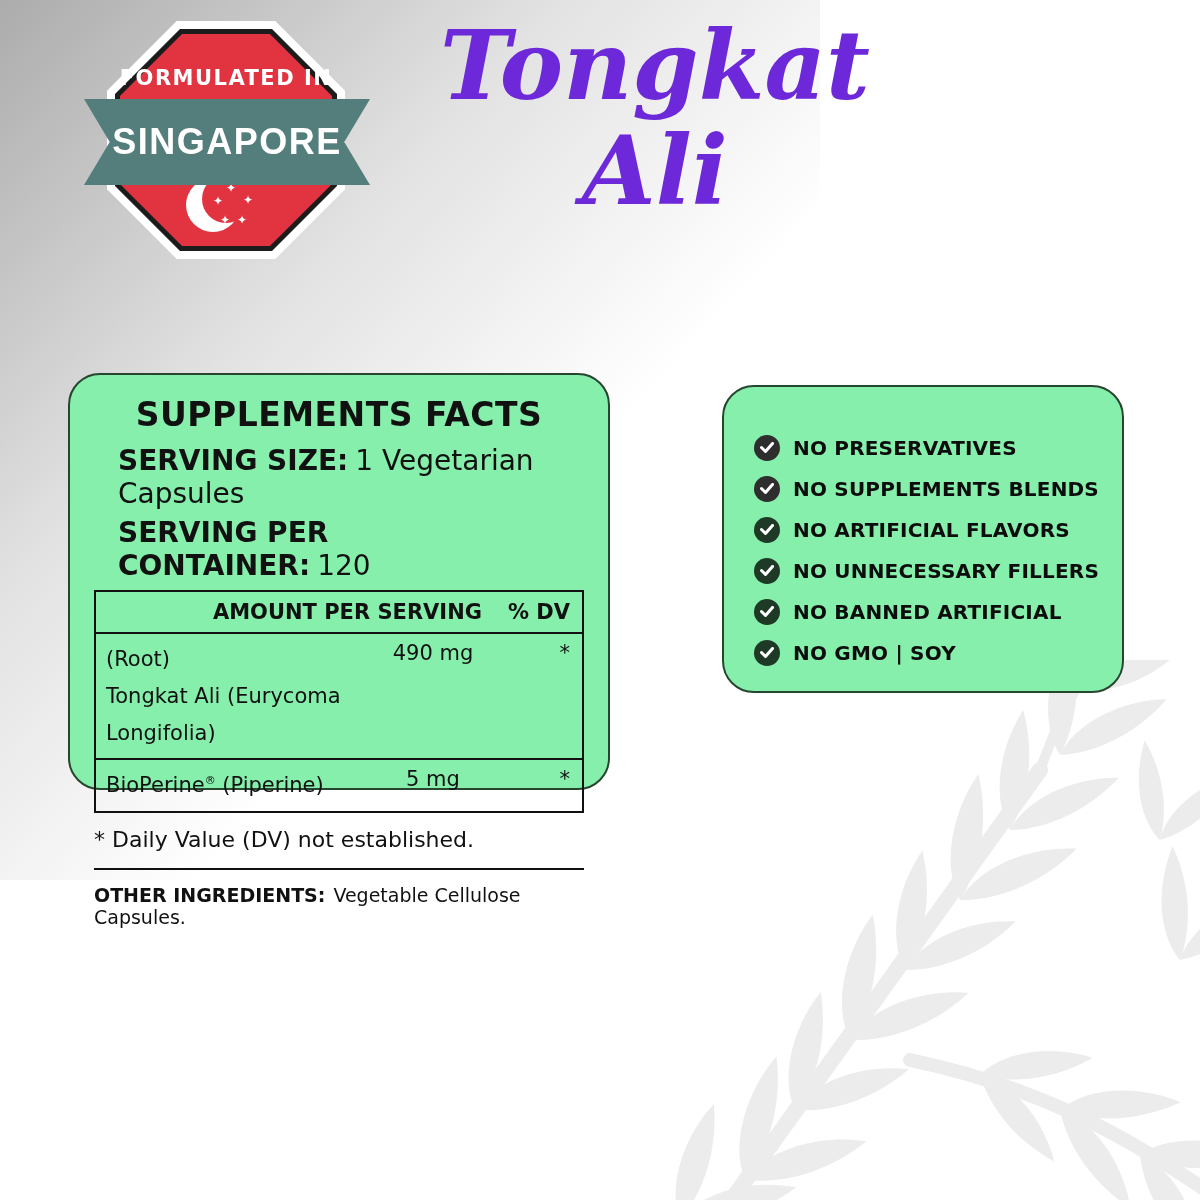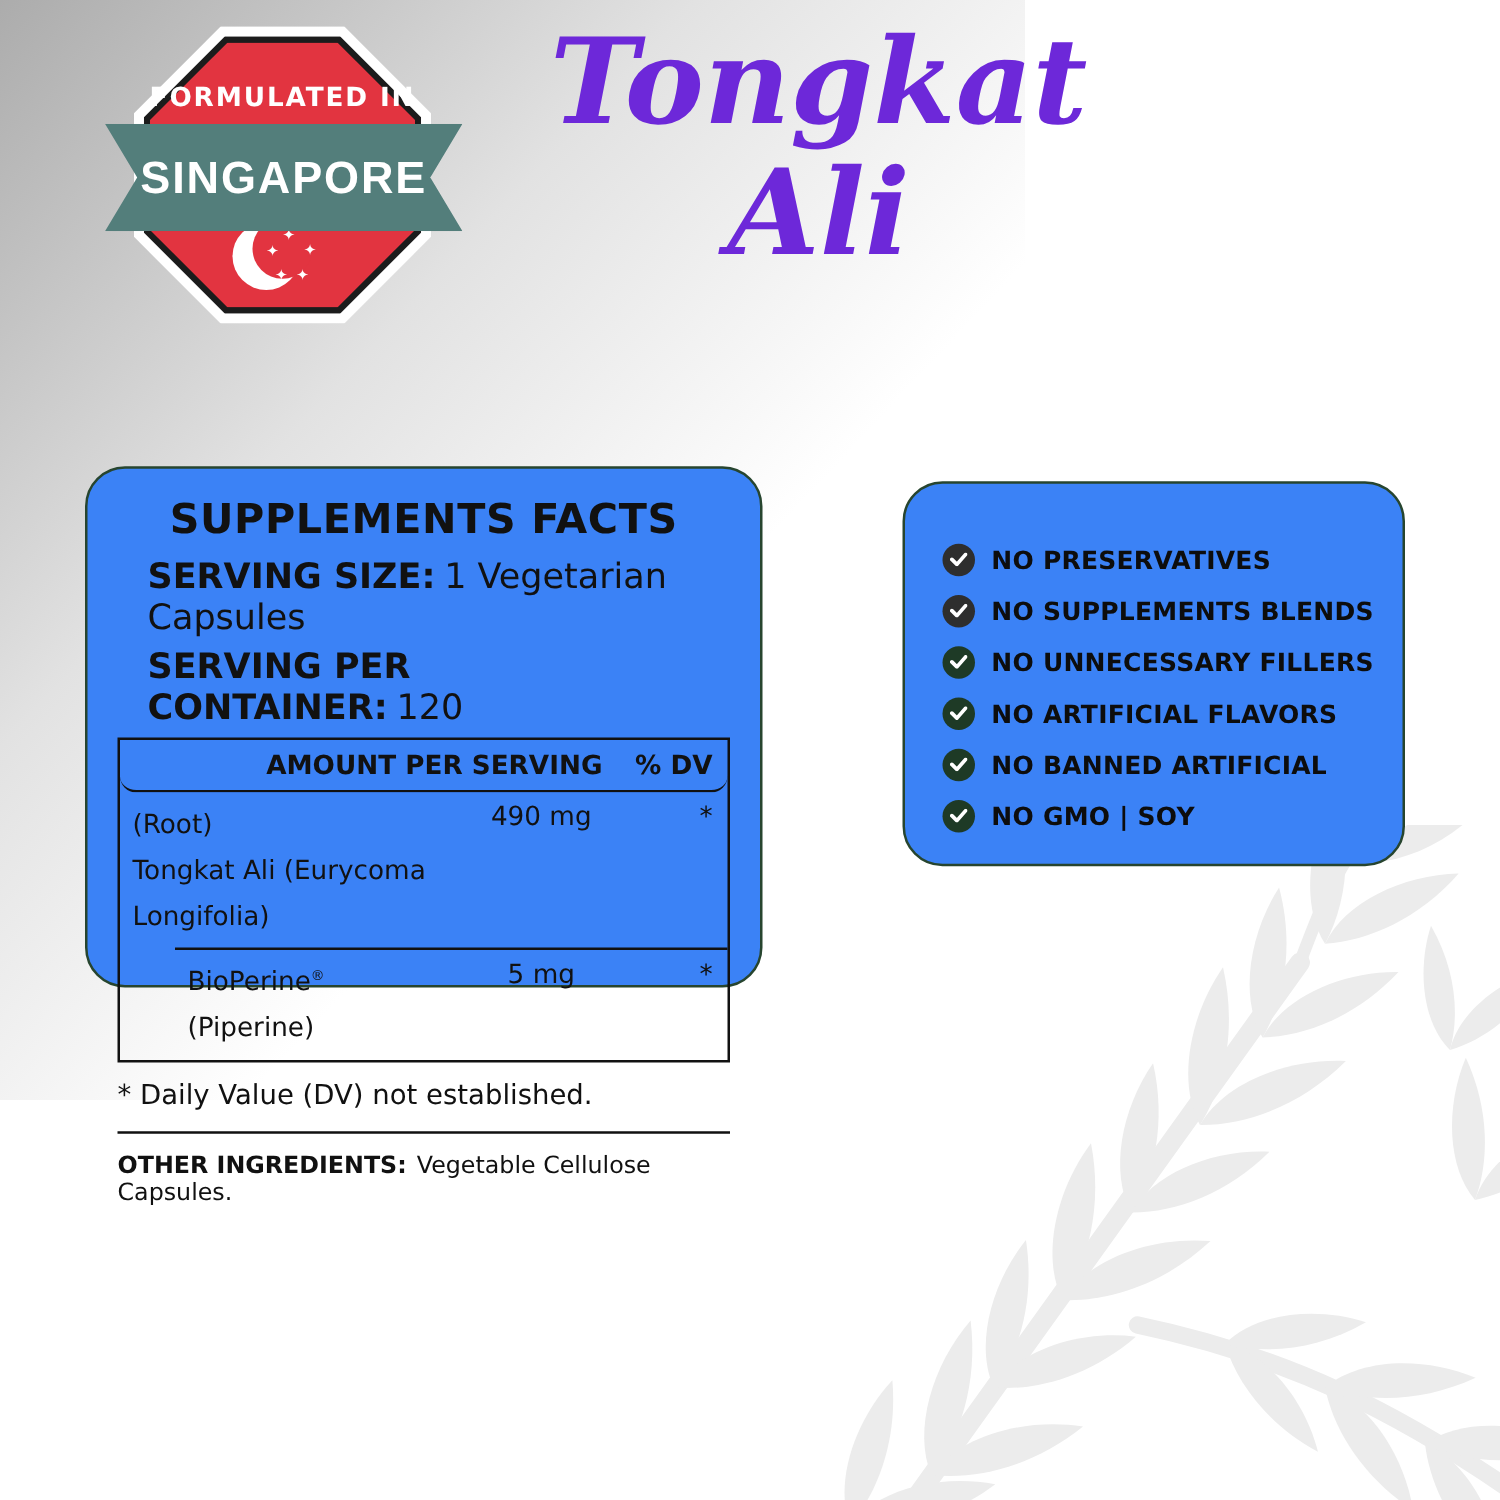--- a/index.html
+++ b/index.html
@@ -41,31 +41,31 @@
   .s4{left:131px;top:210px;}.s5{left:148px;top:210px;}
 
   
   .title{
     position:absolute;left:420px;top:14px;width:470px;text-align:center;
     font-family:"DejaVu Serif","Liberation Serif",serif;font-style:italic;font-weight:600;
     font-size:95px;line-height:1.1;
   }
 
   
-  .card{position:absolute;background:#3b82f6;border:2px solid #27452f;border-radius:32px;box-sizing:border-box;}
+  .card{position:absolute;background:#86efac;border:2px solid #27452f;border-radius:32px;box-sizing:border-box;}
   .facts-card{left:68px;top:373px;width:542px;height:417px;padding:18px 24px 0 24px;}
   .facts-heading{text-align:center;font-weight:800;font-size:33px;letter-spacing:0.5px;margin:2px 0 10px 0;}
   .serving-line{font-size:28px;margin:4px 0 6px 24px;}
   .serving-line .lbl{font-weight:bold;}
   .serving-line .val{margin-left:7px;}
   .facts-table{border:2px solid #111;margin-top:8px;font-size:21px;}
   .ft-header{display:flex;justify-content:flex-end;align-items:center;gap:26px;height:40px;
-    border-bottom:2px solid #111;font-weight:bold;padding-right:12px;border-radius:13px;}
+    border-bottom:2px solid #111;font-weight:bold;padding-right:12px;}
   .ft-row{display:flex;align-items:flex-start;padding:7px 0 7px 10px;}
-  .ft-row + .ft-row{border-top:2px solid #111;margin-left:44px;}
+  .ft-row + .ft-row{border-top:2px solid #111;}
   .ft-name{flex:1;line-height:1.75;}
   .ft-amount{width:170px;text-align:center;}
   .ft-dv{width:52px;text-align:right;padding-right:12px;}
   sup{font-size:11px;}
   .footnote{font-size:22px;margin:14px 0 0 0;}
   .oi-rule{border:none;border-top:2px solid #111;margin:16px 0 0 0;}
   .other-ing{font-size:19px;margin-top:14px;}
   .other-ing .lbl{font-weight:bold;}
   .other-ing .val{margin-left:8px;}
 
@@ -194,36 +194,36 @@
         </svg>
       </span>
     <span class="claim-label">NO SUPPLEMENTS BLENDS</span>
   </div>
   <div class="claim-item">
     <span class="claim-icon" style="background-color: rgb(30, 58, 38);">
         <svg width="14" height="11">
           <polyline points="1.5,5.5 5.5,9.5 12.5,1.5" fill="none" stroke="#fff" stroke-width="3" stroke-linecap="round" stroke-linejoin="round"></polyline>
         </svg>
       </span>
+    <span class="claim-label">NO ARTIFICIAL FLAVORS</span>
+  </div>
+  <div class="claim-item">
+    <span class="claim-icon" style="background-color: rgb(30, 58, 38);">
+        <svg width="14" height="11">
+          <polyline points="1.5,5.5 5.5,9.5 12.5,1.5" fill="none" stroke="#fff" stroke-width="3" stroke-linecap="round" stroke-linejoin="round"></polyline>
+        </svg>
+      </span>
     <span class="claim-label">NO UNNECESSARY FILLERS</span>
   </div>
   <div class="claim-item">
     <span class="claim-icon" style="background-color: rgb(30, 58, 38);">
         <svg width="14" height="11">
           <polyline points="1.5,5.5 5.5,9.5 12.5,1.5" fill="none" stroke="#fff" stroke-width="3" stroke-linecap="round" stroke-linejoin="round"></polyline>
         </svg>
       </span>
-    <span class="claim-label">NO ARTIFICIAL FLAVORS</span>
-  </div>
-  <div class="claim-item">
-    <span class="claim-icon" style="background-color: rgb(30, 58, 38);">
-        <svg width="14" height="11">
-          <polyline points="1.5,5.5 5.5,9.5 12.5,1.5" fill="none" stroke="#fff" stroke-width="3" stroke-linecap="round" stroke-linejoin="round"></polyline>
-        </svg>
-      </span>
     <span class="claim-label">NO BANNED ARTIFICIAL</span>
   </div>
   <div class="claim-item">
     <span class="claim-icon" style="background-color: rgb(30, 58, 38);">
         <svg width="14" height="11">
           <polyline points="1.5,5.5 5.5,9.5 12.5,1.5" fill="none" stroke="#fff" stroke-width="3" stroke-linecap="round" stroke-linejoin="round"></polyline>
         </svg>
       </span>
     <span class="claim-label">NO GMO | SOY</span>
   </div>

